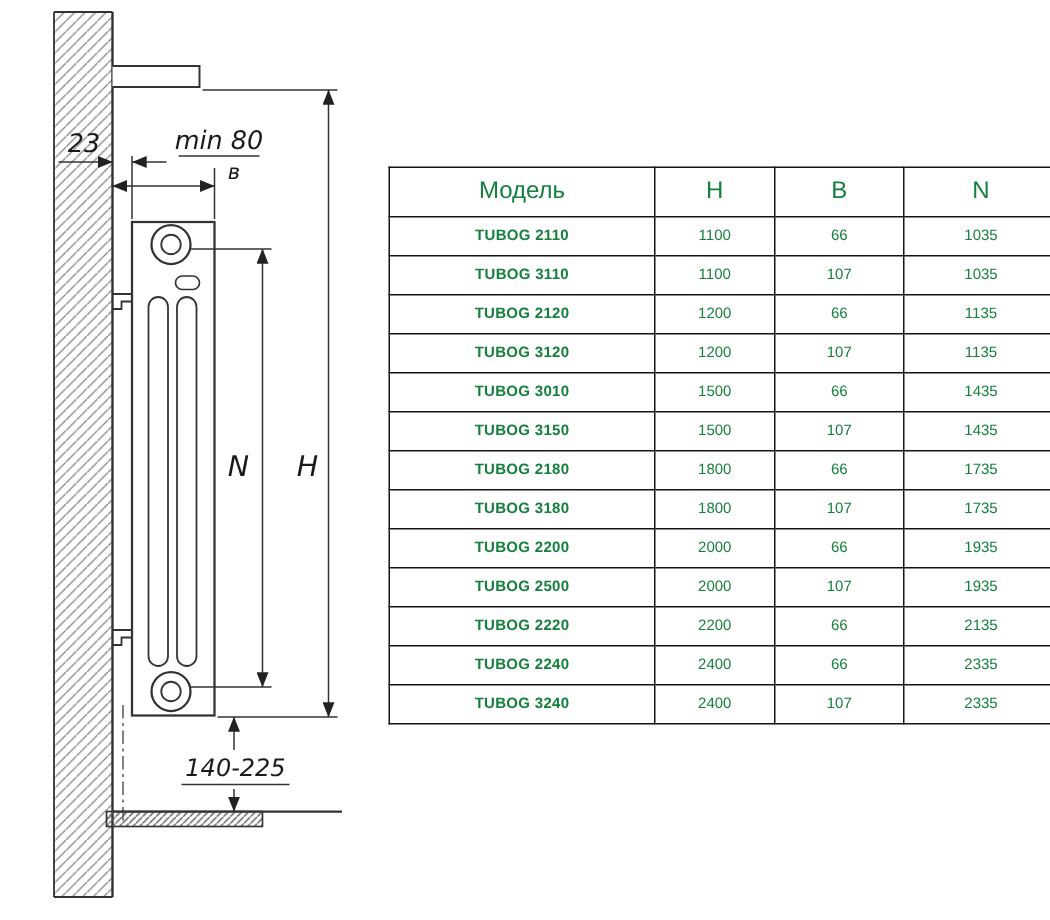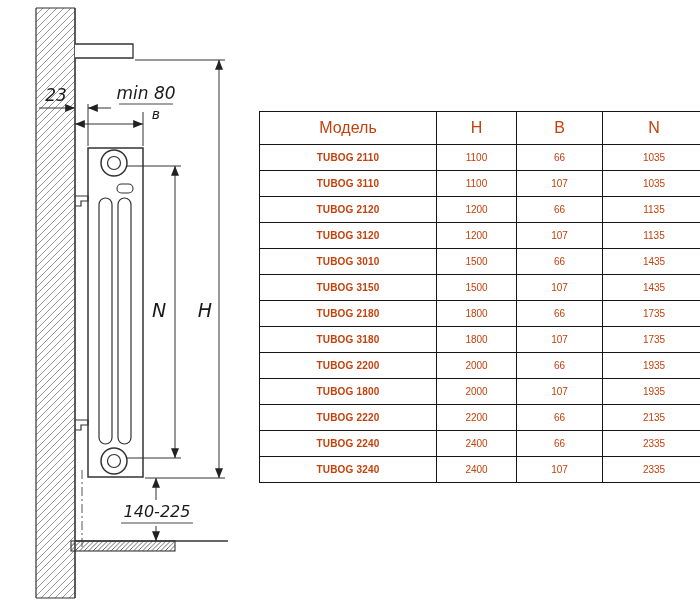--- a/index.html
+++ b/index.html
@@ -16,21 +16,21 @@
     position:absolute; left:236px; top:111px;
     width:446px;
     border-collapse:collapse;
     table-layout:fixed;
     background:#fff;
   }
   .spec-table th, .spec-table td {
     border:1.5px solid #151515;
     text-align:center;
     vertical-align:middle;
-    color:#c2410c;
+    color:#15803d;
     padding:0 4px;
     white-space:nowrap;
     overflow:hidden;
   }
   .spec-table th {
     height:32px;
     font-size:16px;
     font-weight:normal;
   }
   .spec-table td {
@@ -190,21 +190,21 @@
           <td>107</td>
           <td>1735</td>
         </tr>
         <tr>
           <td class="model">TUBOG 2200</td>
           <td>2000</td>
           <td>66</td>
           <td>1935</td>
         </tr>
         <tr>
-          <td class="model">TUBOG 1800</td>
+          <td class="model">TUBOG 2500</td>
           <td>2000</td>
           <td>107</td>
           <td>1935</td>
         </tr>
         <tr>
           <td class="model">TUBOG 2220</td>
           <td>2200</td>
           <td>66</td>
           <td>2135</td>
         </tr>

